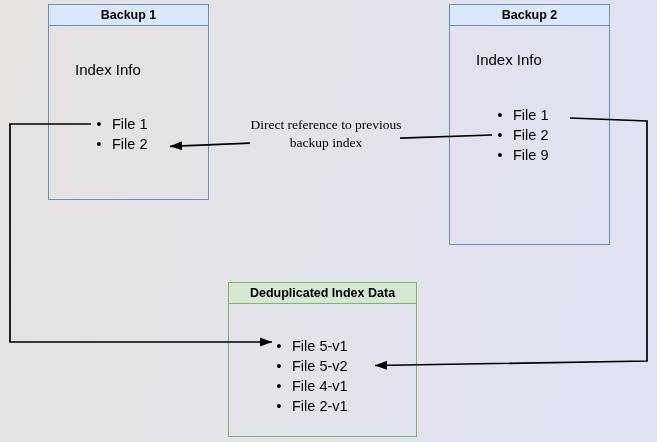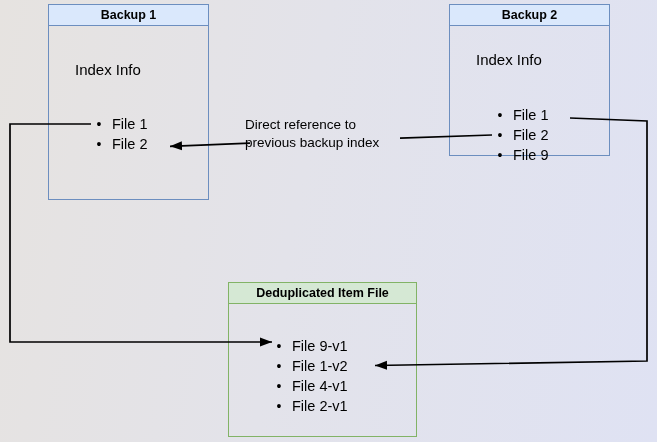--- a/index.html
+++ b/index.html
@@ -35,21 +35,21 @@
     line-height: 20px;
     text-align: center;
     font-weight: bold;
     font-size: 12.5px;
     border-bottom: 1px solid;
   }
   .blue  .box-header { background: #dae8fc; border-color: #6c8ebf; }
   .green .box-header { background: #d5e8d4; border-color: #82b366; }
 
   #backup1 { left: 48px;  top: 4px;   width: 161px; height: 196px; }
-  #backup2 { left: 449px; top: 4px;   width: 161px; height: 152px; }
+  #backup2 { left: 449px; top: 4px;   width: 161px; height: 241px; }
   #dedup   { left: 228px; top: 282px; width: 189px; height: 155px; }
 
   .subtitle {
     position: absolute;
     left: 26px;
     font-size: 15px;
     white-space: nowrap;
   }
   #backup1 .subtitle { top: 56px; }
   #backup2 .subtitle { top: 46px; }
@@ -67,23 +67,25 @@
     white-space: nowrap;
   }
   .li .bullet { width: 16px; text-align: center; font-size: 14px; }
   .li .label  { padding-left: 5px; }
 
   .edge-label {
     position: absolute;
     left: 245px;
     top: 116px;
     width: 162px;
+    text-align: center;
     font-size: 13.5px;
     line-height: 18px;
     z-index: 4;
+    font-family: Liberation Serif, serif;
   }
 </style>
 </head>
 <body>
 
 <div class="canvas">
 
   <svg class="arrow-layer" viewBox="0 0 657 442" xmlns="http://www.w3.org/2000/svg">
     <defs>
       <marker id="arrowhead" markerUnits="userSpaceOnUse" markerWidth="13" markerHeight="11" refX="12" refY="5" orient="auto">
@@ -127,29 +129,29 @@
         <span class="label">File 2</span>
       </div>
       <div class="li">
         <span class="bullet">•</span>
         <span class="label">File 9</span>
       </div>
     </div>
   </div>
 
   <div class="box green" id="dedup">
-    <div class="box-header">Deduplicated Item File</div>
+    <div class="box-header">Deduplicated Index Data</div>
     <div class="list">
       <div class="li">
         <span class="bullet">•</span>
-        <span class="label">File 9-v1</span>
+        <span class="label">File 5-v1</span>
       </div>
       <div class="li">
         <span class="bullet">•</span>
-        <span class="label">File 1-v2</span>
+        <span class="label">File 5-v2</span>
       </div>
       <div class="li">
         <span class="bullet">•</span>
         <span class="label">File 4-v1</span>
       </div>
       <div class="li">
         <span class="bullet">•</span>
         <span class="label">File 2-v1</span>
       </div>
     </div>

